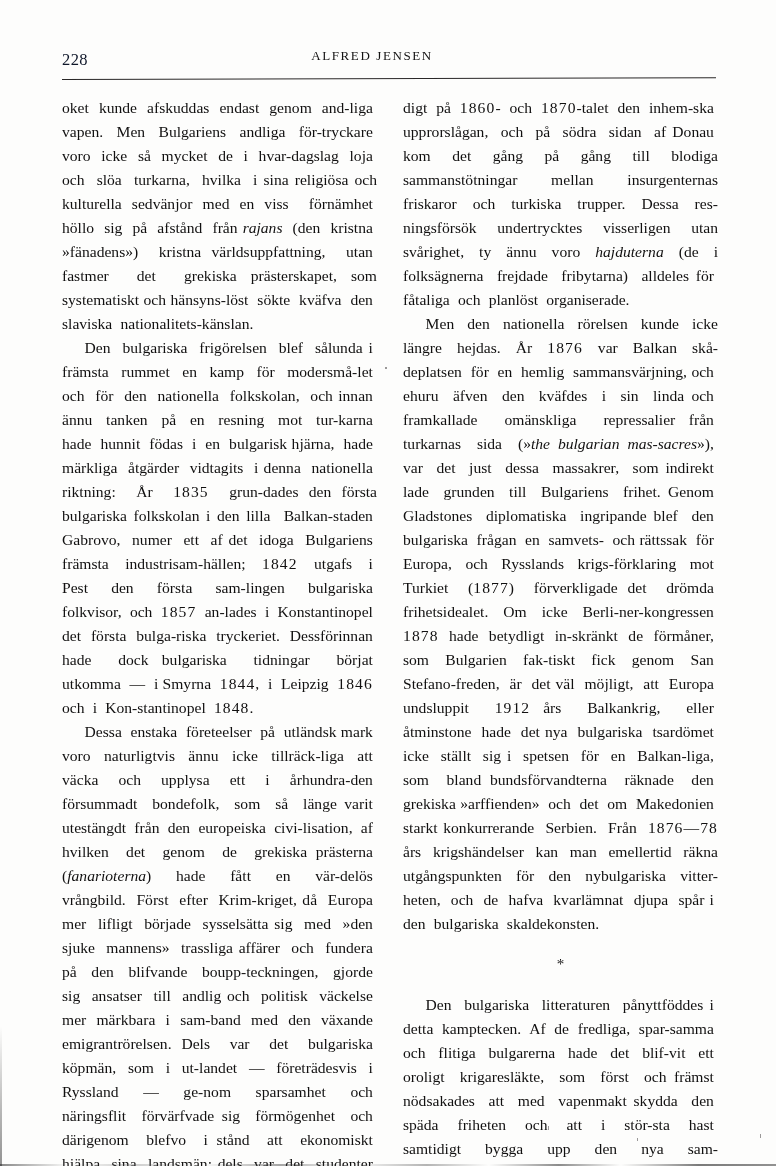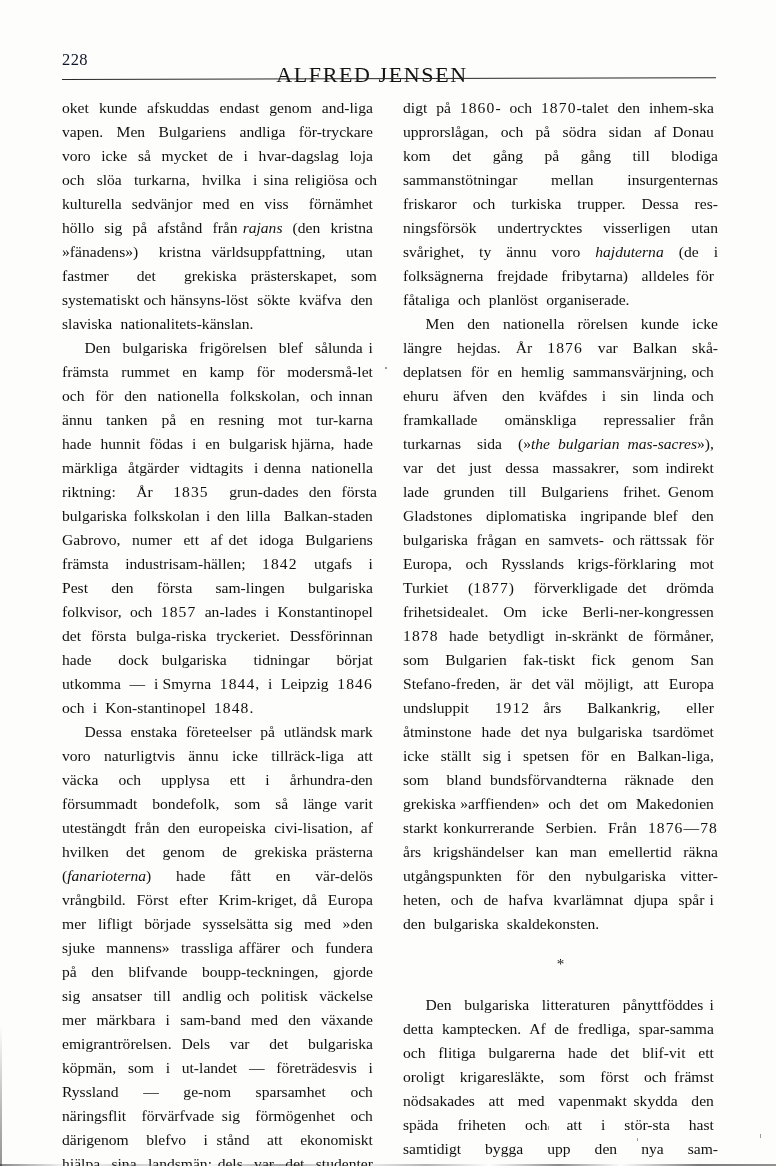--- a/index.html
+++ b/index.html
@@ -31,24 +31,23 @@
     font-size: 16.5px;
     letter-spacing: 0.4px;
     color: #0f172a;
   }
   .running-title {
     position: absolute;
     left: 0;
     top: 0;
     width: 620px;
     text-align: center;
-    font-size: 22px;
+    font-size: 13px;
     letter-spacing: 1.6px;
     color: #141313;
-    margin-top: 14px;
   }
   .header-rule {
     position: absolute;
     left: 62px;
     top: 79px;
     width: 654px;
     height: 1px;
     background: #2a2828;
     transform: rotate(-0.16deg);
     transform-origin: left center;

